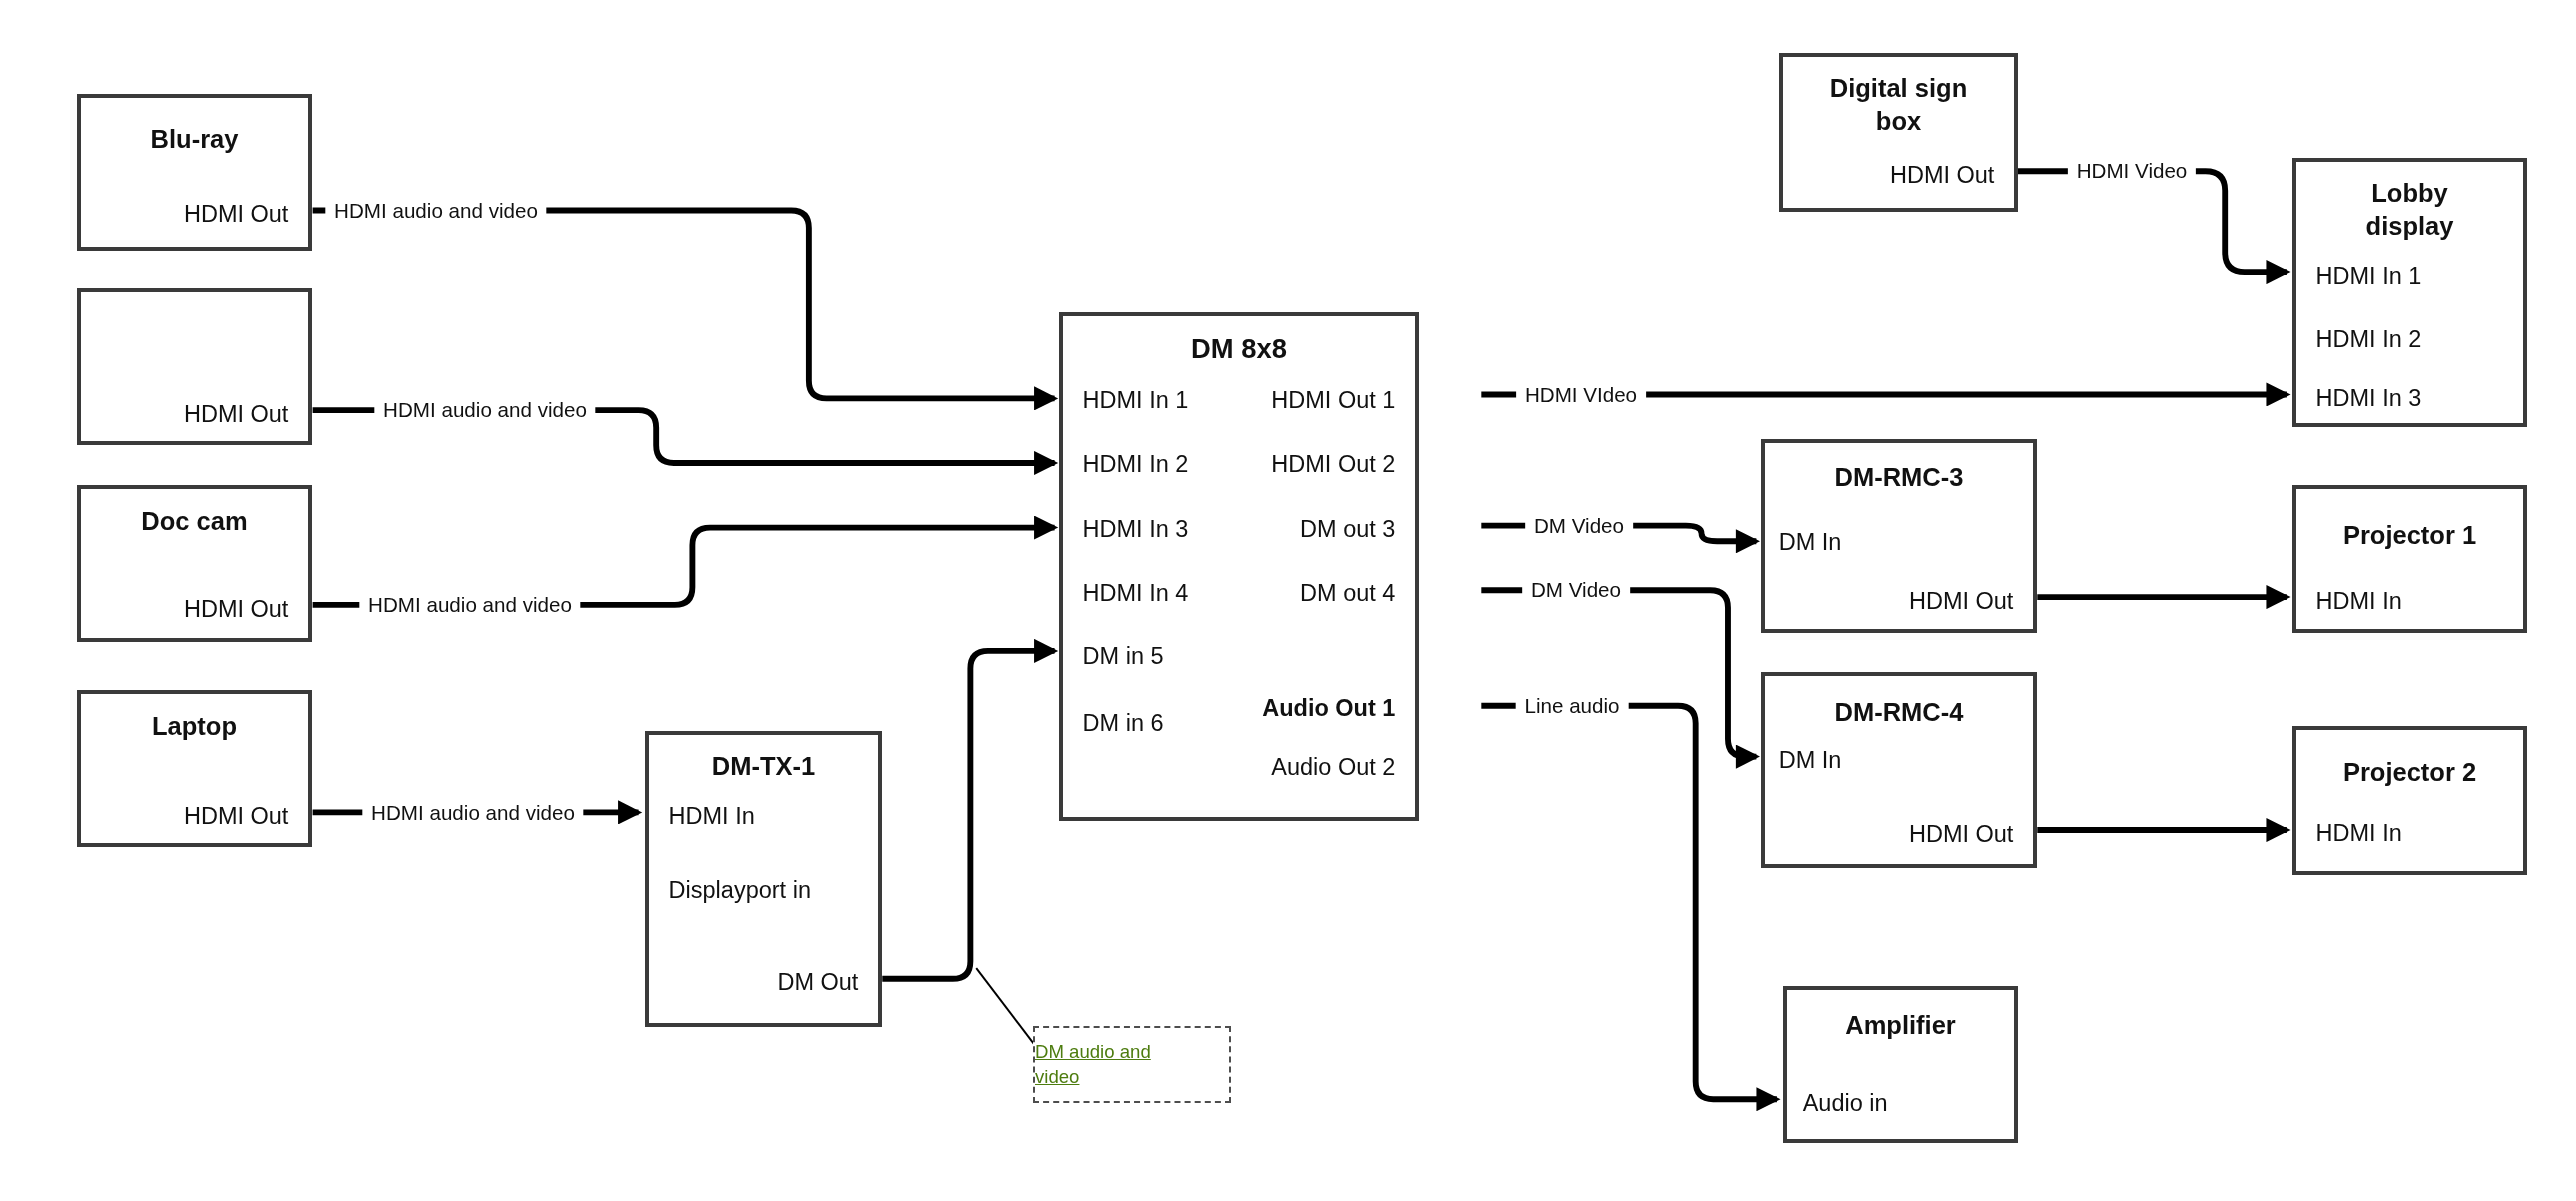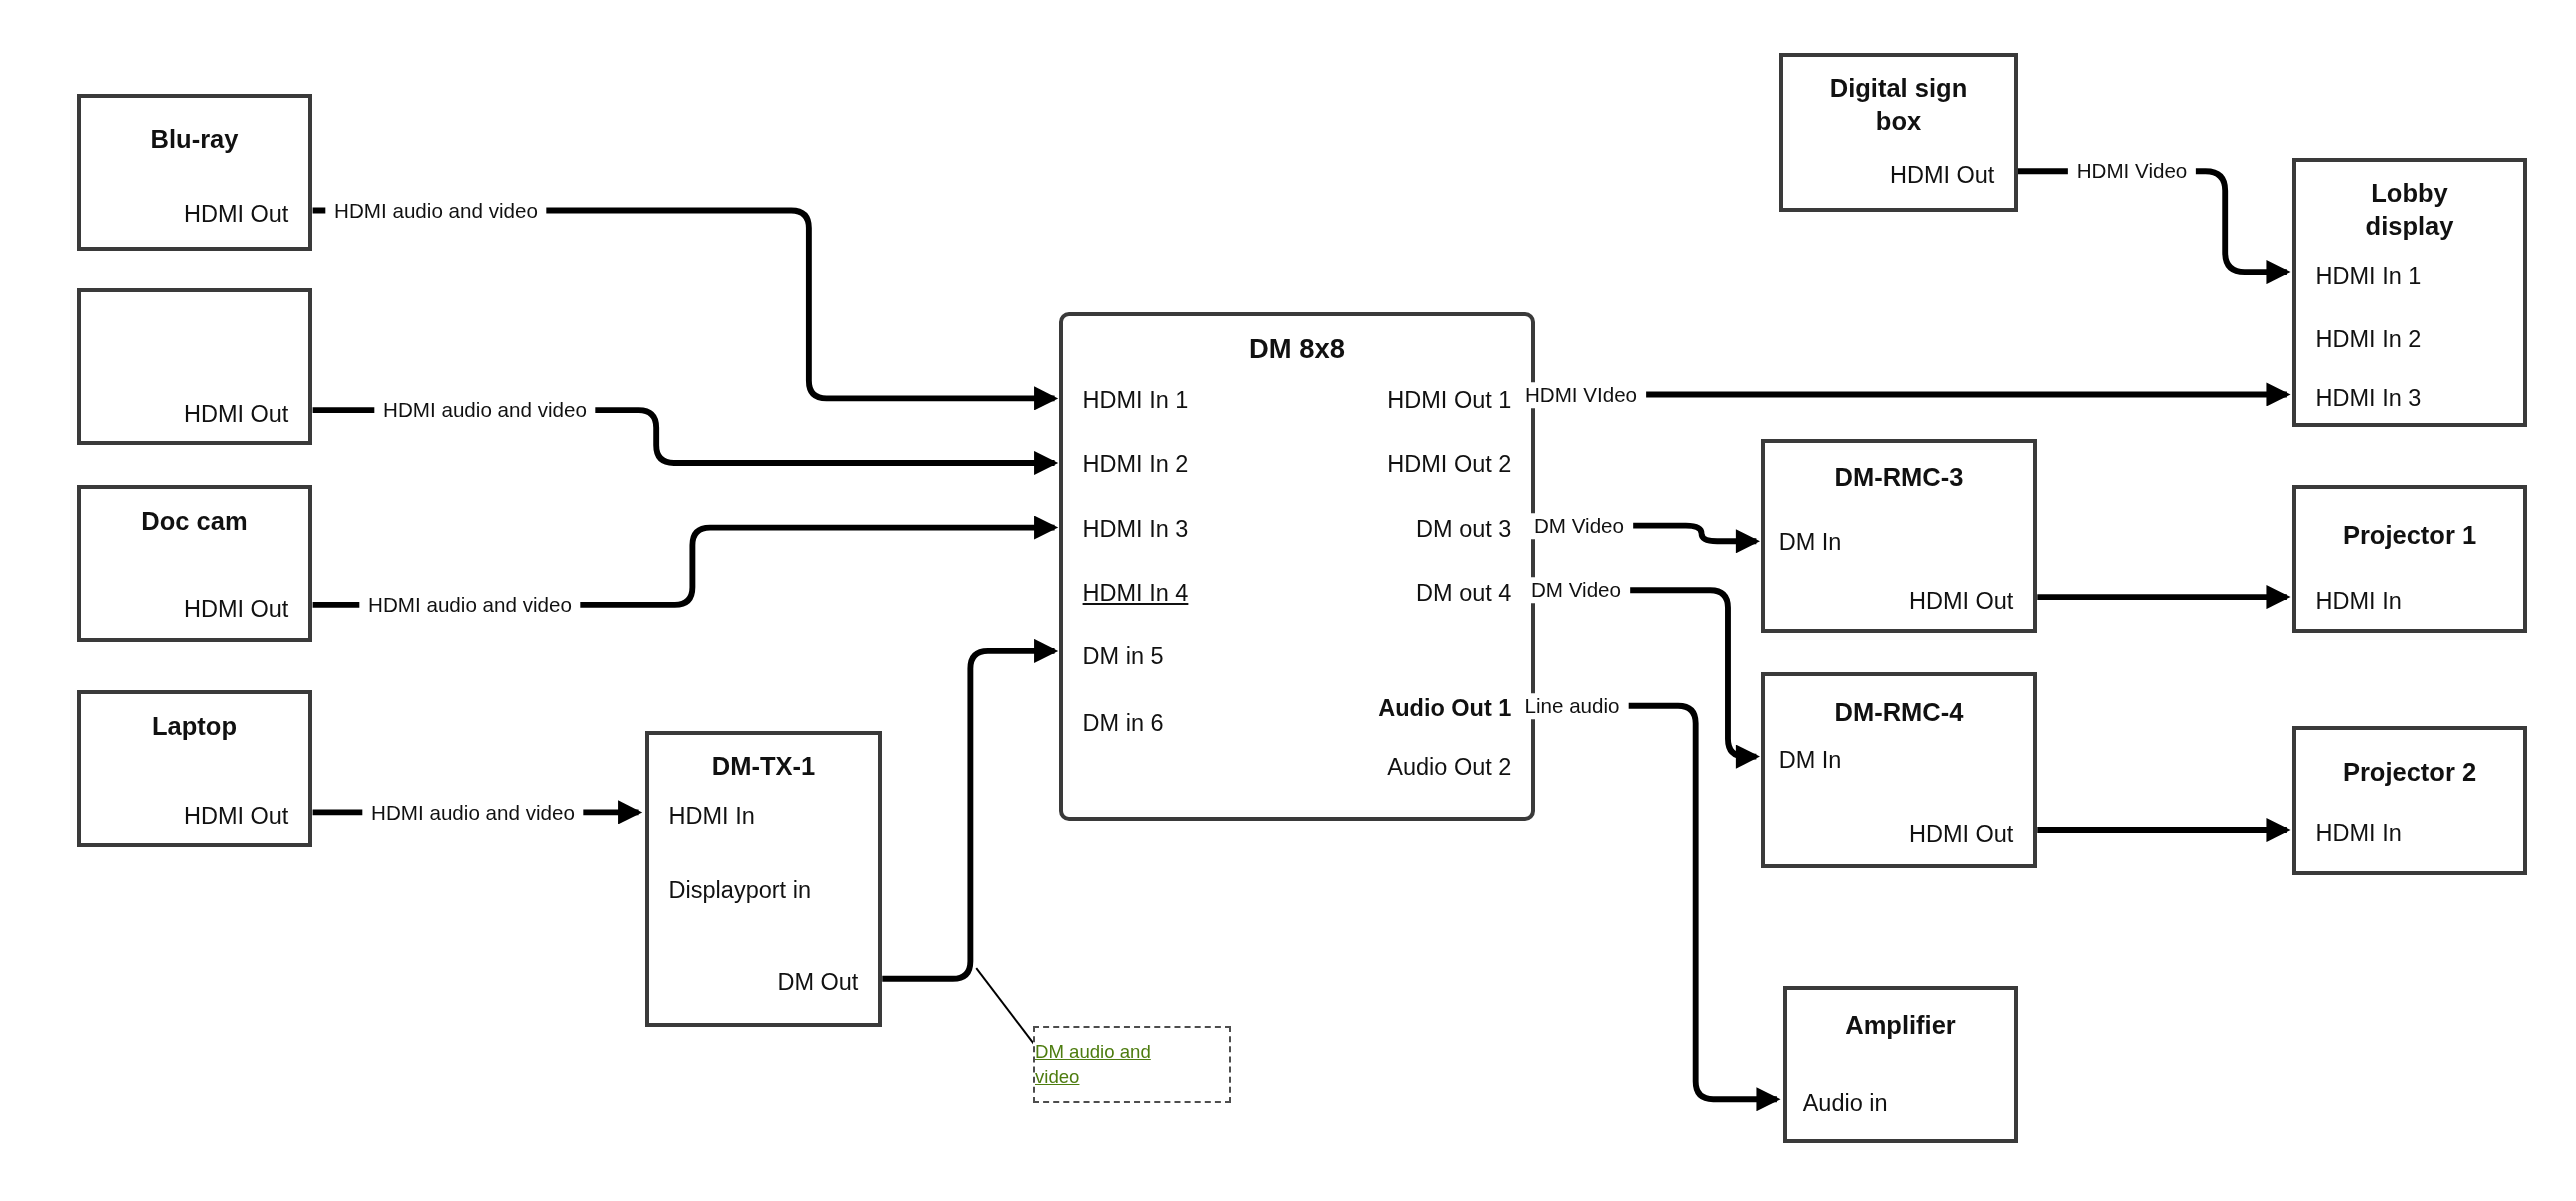--- a/index.html
+++ b/index.html
@@ -77,26 +77,26 @@
     <div class="port pr" style="top:108px;">HDMI Out</div>
   </div>
 
   <div class="node" style="left:645px;top:731px;width:237px;height:296px;">
     <div class="title" style="top:14.7px;">DM-TX-1</div>
     <div class="port pl" style="top:67px;">HDMI In</div>
     <div class="port pl" style="top:141px;">Displayport in</div>
     <div class="port pr" style="top:233px;">DM Out</div>
   </div>
 
-  <div class="node" style="left:1059px;top:312px;width:476px;height:509px;border-radius:10px;">
+  <div class="node" style="left:1059px;top:312px;width:360px;height:509px;">
     <div class="title" style="top:15.7px;font-size:27.4px;">DM 8x8</div>
     <div class="port pl" style="top:70px;">HDMI In 1</div>
     <div class="port pl" style="top:134px;">HDMI In 2</div>
     <div class="port pl" style="top:199px;">HDMI In 3</div>
-    <div class="port pl" style="top:263px;text-decoration:underline;">HDMI In 4</div>
+    <div class="port pl" style="top:263px;">HDMI In 4</div>
     <div class="port pl" style="top:326px;">DM in 5</div>
     <div class="port pl" style="top:393px;">DM in 6</div>
     <div class="port pr" style="top:70px;">HDMI Out 1</div>
     <div class="port pr" style="top:134px;">HDMI Out 2</div>
     <div class="port pr" style="top:199px;">DM out 3</div>
     <div class="port pr" style="top:263px;">DM out 4</div>
     <div class="port pr" style="top:378px;font-weight:bold;">Audio Out 1</div>
     <div class="port pr" style="top:437px;">Audio Out 2</div>
   </div>
 

